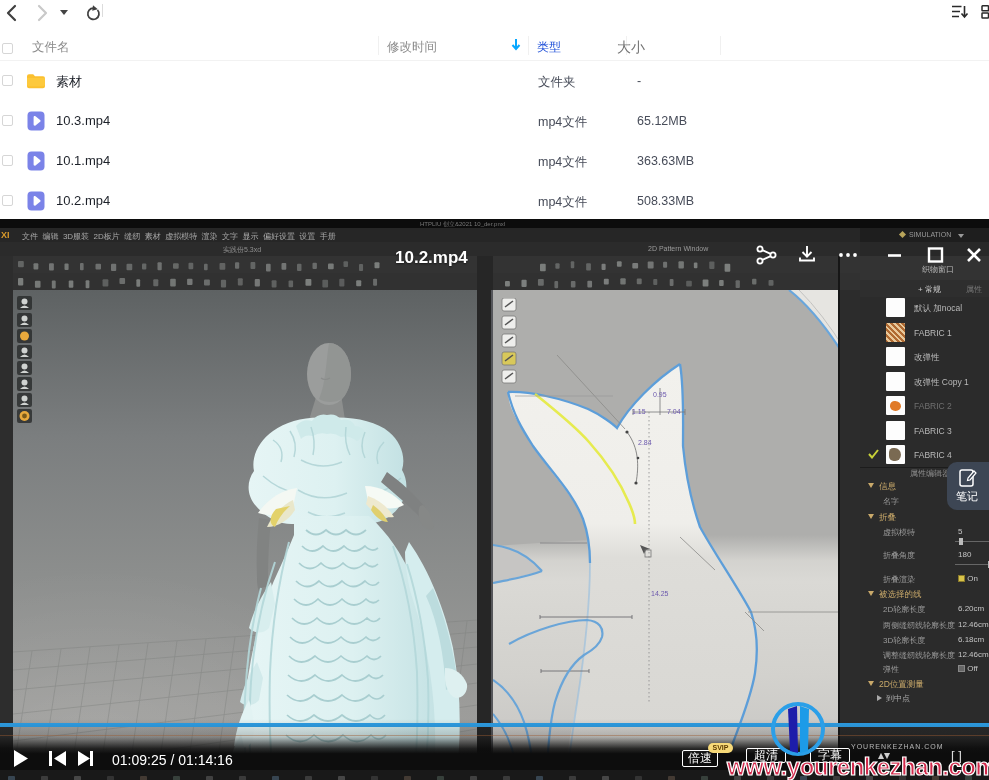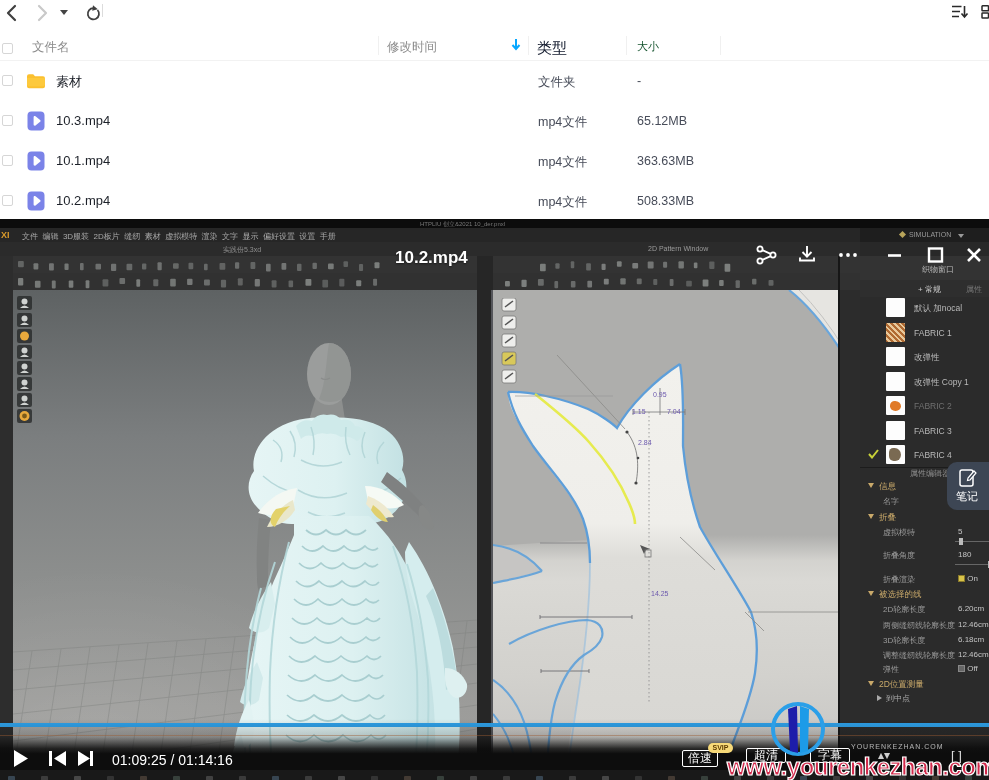--- a/index.html
+++ b/index.html
@@ -32,23 +32,23 @@
 
 <div class="abs" style="left:0;top:30px;width:989px;height:31px;border-bottom:1px solid #f2f2f2">
   <div class="abs" style="left:2px;top:13px;width:11px;height:11px;border:1px solid #d6d6d6;border-radius:2px"></div>
   <div class="abs" style="left:32px;top:9px;font-size:12.5px;color:#8b8b8b">文件名</div>
   <div class="abs" style="left:378px;top:6px;width:1px;height:19px;background:#f0f0f0"></div>
   <div class="abs" style="left:387px;top:9px;font-size:12.5px;color:#8b8b8b">修改时间</div>
   <svg class="abs" style="left:510px;top:8px" width="12" height="14" viewBox="0 0 12 14">
       <path d="M6 1 V10 M2.5 7 L6 11 L9.5 7" stroke="#06a7ff" stroke-width="2" fill="none"></path>
     </svg>
   <div class="abs" style="left:528px;top:6px;width:1px;height:19px;background:#f0f0f0"></div>
-  <div class="abs" style="left:537px;top:9px;font-size:15px;color:#0f172a">类型</div>
+  <div class="abs" style="left:537px;top:9px;font-size:12px;color:#1d4ed8">类型</div>
   <div class="abs" style="left:626px;top:6px;width:1px;height:19px;background:#f0f0f0"></div>
-  <div class="abs" style="left:637px;top:9px;font-size:11px;color:#14532d">大小</div>
+  <div class="abs" style="left:617px;top:9px;font-size:14px;color:#737373">大小</div>
   <div class="abs" style="left:720px;top:6px;width:1px;height:19px;background:#f0f0f0"></div>
 </div>
 
 <div class="abs" style="left:0;top:61px;width:989px;height:40px">
   <div class="abs" style="left:2px;top:14px;width:11px;height:11px;border:1px solid #d6d6d6;border-radius:2px"></div>
   <svg class="abs" style="left:26px;top:12px" width="20" height="16" viewBox="0 0 20 16">
     <path d="M1 3.2 a2 2 0 0 1 2-2 h4.2 l1.8 2 h8 a2 2 0 0 1 2 2 v8 a2 2 0 0 1 -2 2 h-14 a2 2 0 0 1 -2-2 Z" fill="#fbc02f"></path>
     <path d="M1 5 h18 v6.2 a2 2 0 0 1 -2 2 h-14 a2 2 0 0 1 -2-2 Z" fill="#fdc93c"></path>
   </svg>
   <div class="abs" style="left:56px;top:12px;font-size:13px;color:#1d2129">素材</div>

